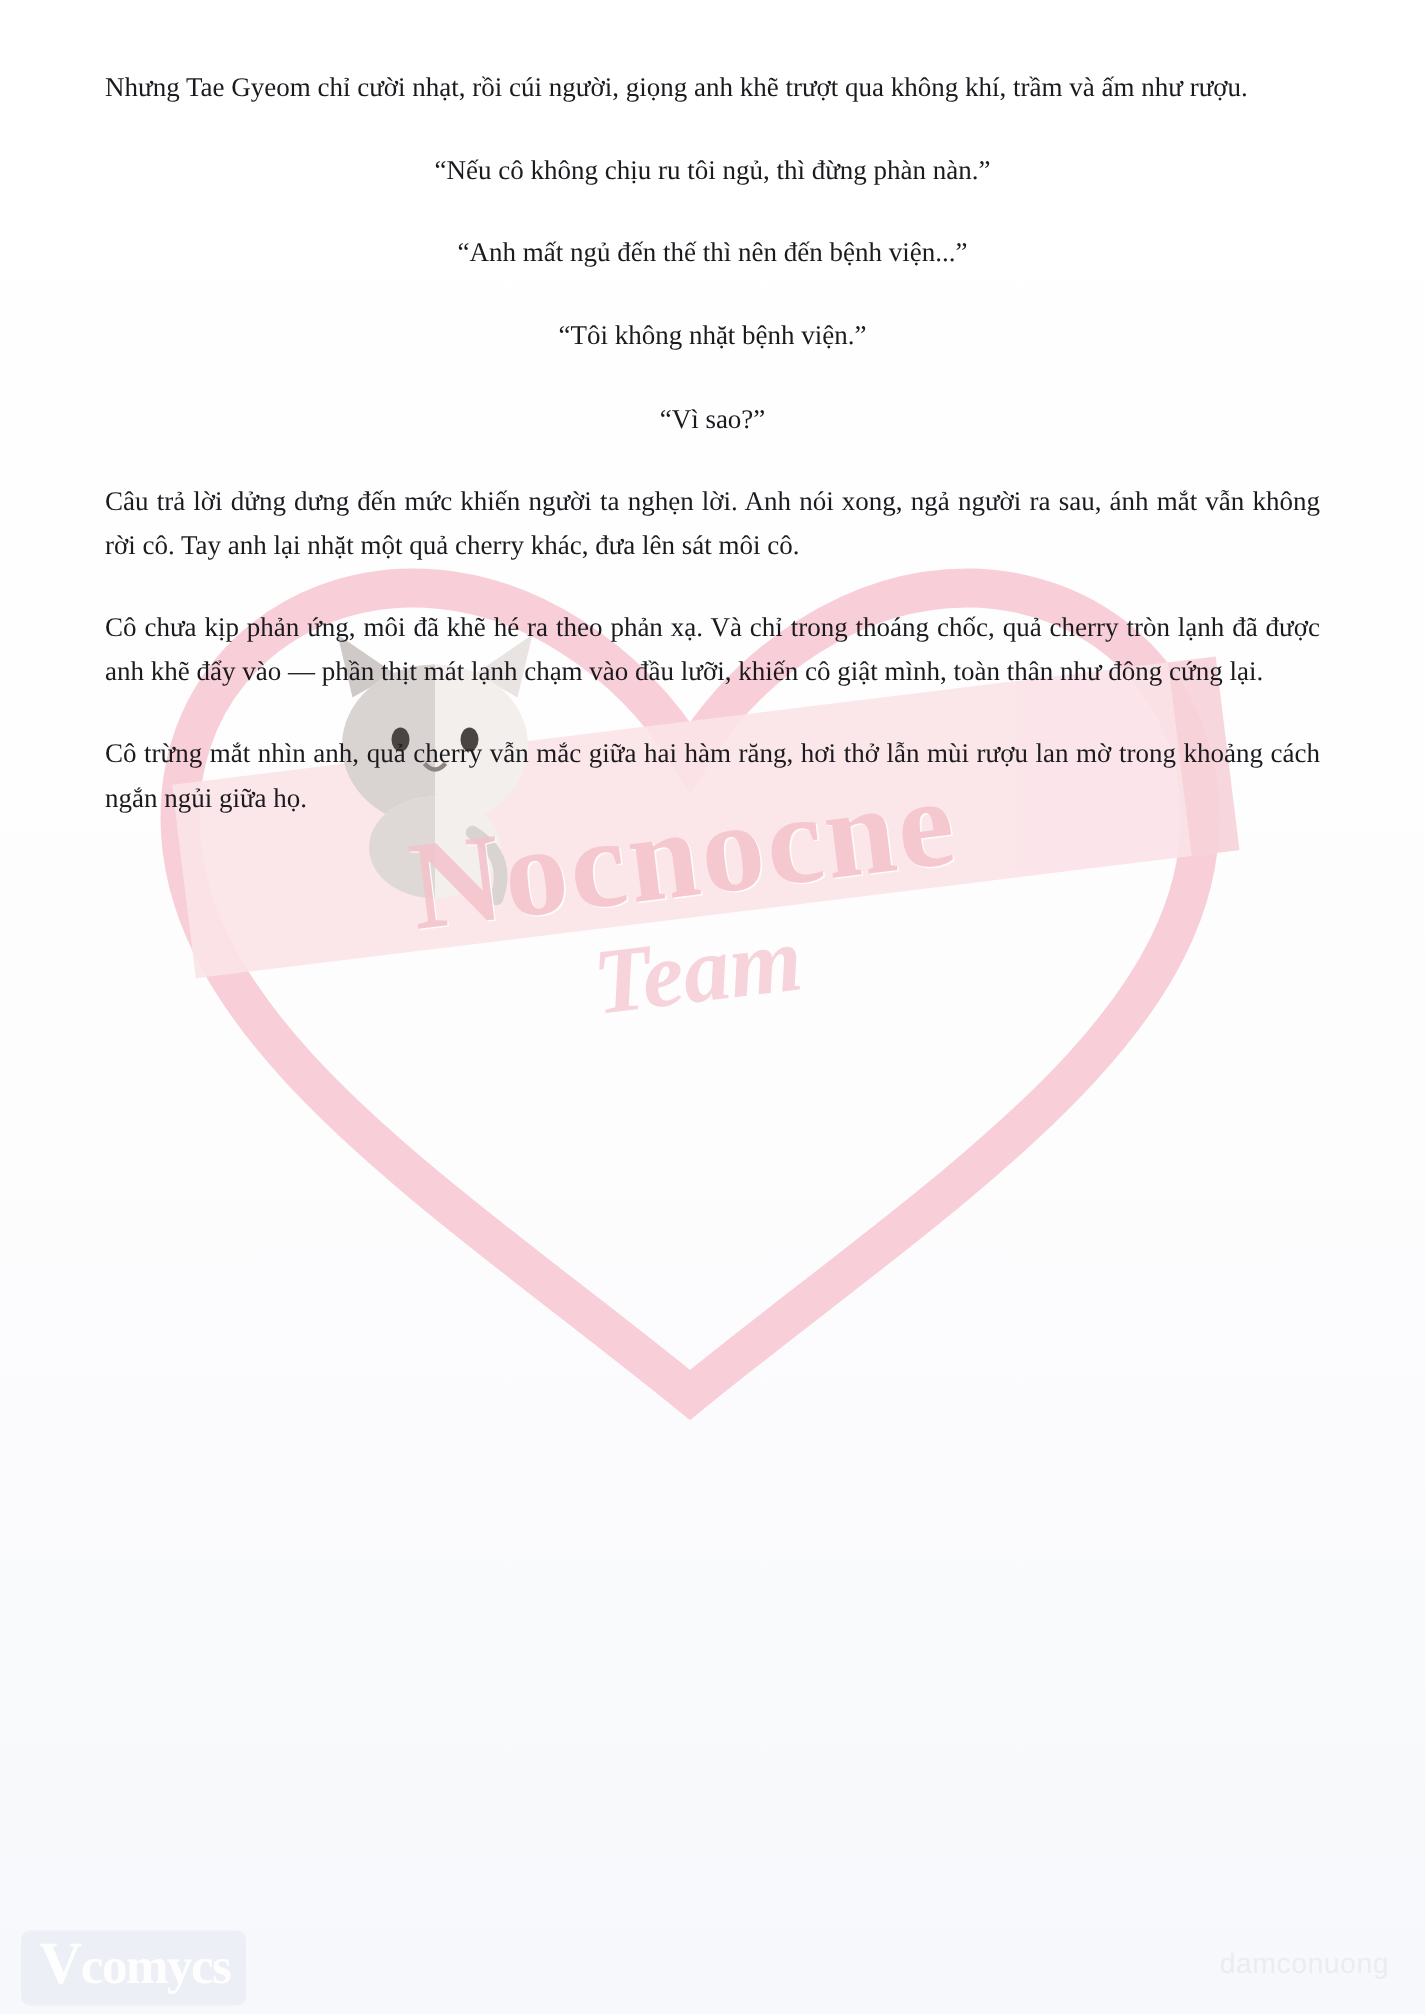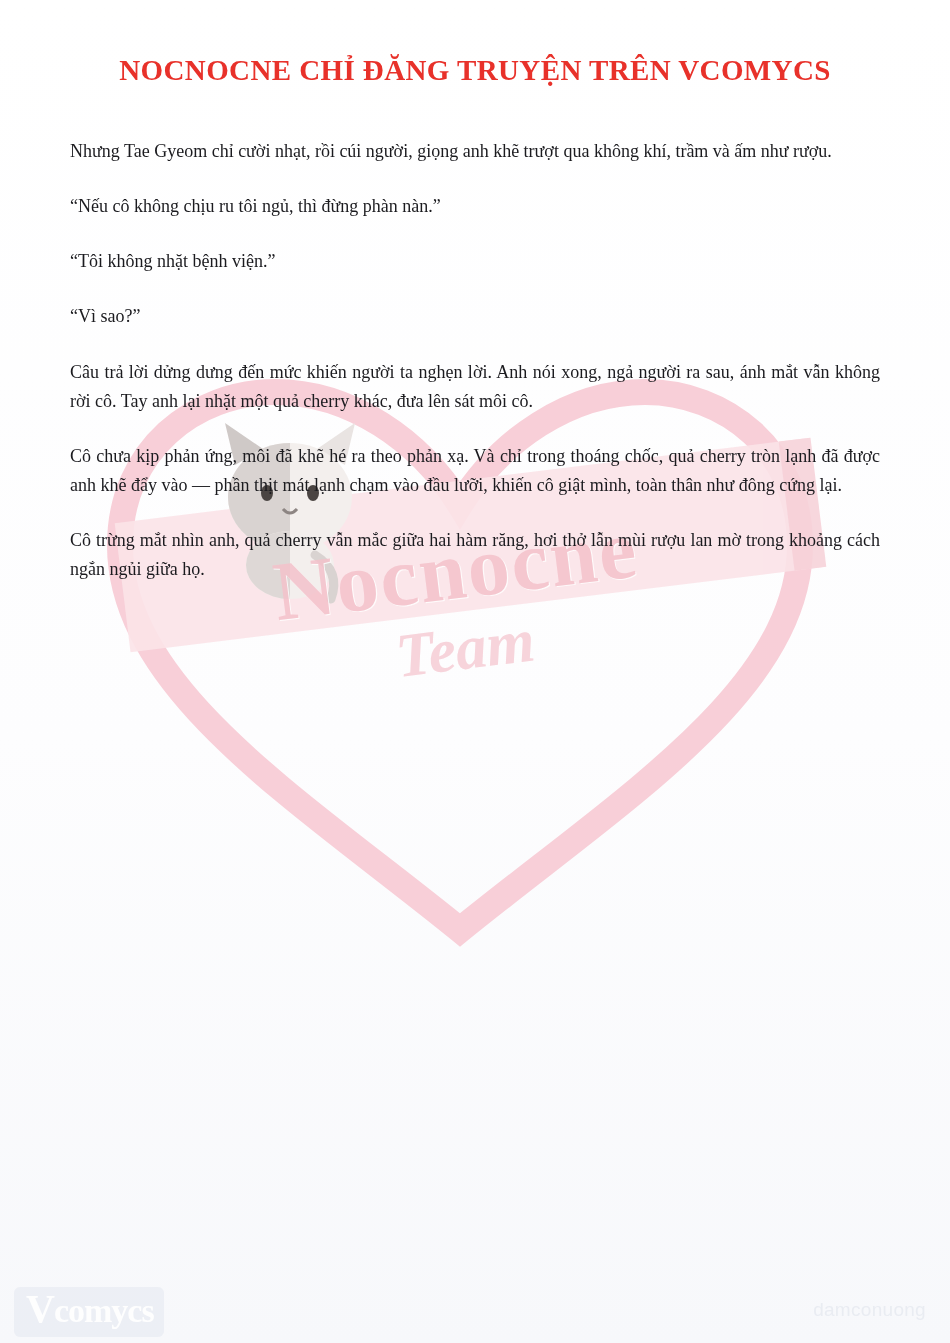--- a/index.html
+++ b/index.html
@@ -122,21 +122,21 @@
   .body-text p {
     margin: 0 0 26px 0;
     font-family: "Liberation Serif", serif;
     font-size: 18px;
     line-height: 1.62;
     color: #1b1b1f;
     text-align: justify;
     text-justify: inter-word;
   }
   .body-text p.nojust {
-    text-align: left;
+    text-align: center;
   }
 
   
   .footer {
     position: absolute;
     left: 0;
     bottom: 0;
     width: 950px;
     height: 78px;
     z-index: 3;
@@ -208,25 +208,25 @@
       </svg>
 
       <div class="wm-text">
         <div class="l1">Nocnocne</div>
         <div class="l2">Team</div>
       </div>
     </div>
   </div>
 
   <div class="content">
-    <h1 class="banner">NOCNOCNE CHỈ ĐĂNG TRUYỆN TRÊN VCOMYCS</h1>
 
     <div class="body-text">
       <p>Nhưng Tae Gyeom chỉ cười nhạt, rồi cúi người, giọng anh khẽ trượt qua không khí, trầm và ấm như rượu.</p>
       <p class="nojust">“Nếu cô không chịu ru tôi ngủ, thì đừng phàn nàn.”</p>
+      <p class="nojust">“Anh mất ngủ đến thế thì nên đến bệnh viện...”</p>
       <p class="nojust">“Tôi không nhặt bệnh viện.”</p>
       <p class="nojust">“Vì sao?”</p>
       <p>Câu trả lời dửng dưng đến mức khiến người ta nghẹn lời. Anh nói xong, ngả người ra sau, ánh mắt vẫn không rời cô. Tay anh lại nhặt một quả cherry khác, đưa lên sát môi cô.</p>
       <p>Cô chưa kịp phản ứng, môi đã khẽ hé ra theo phản xạ. Và chỉ trong thoáng chốc, quả cherry tròn lạnh đã được anh khẽ đẩy vào — phần thịt mát lạnh chạm vào đầu lưỡi, khiến cô giật mình, toàn thân như đông cứng lại.</p>
       <p>Cô trừng mắt nhìn anh, quả cherry vẫn mắc giữa hai hàm răng, hơi thở lẫn mùi rượu lan mờ trong khoảng cách ngắn ngủi giữa họ.</p>
     </div>
   </div>
 
   <div class="footer">
     <div class="logo-badge"></div>

